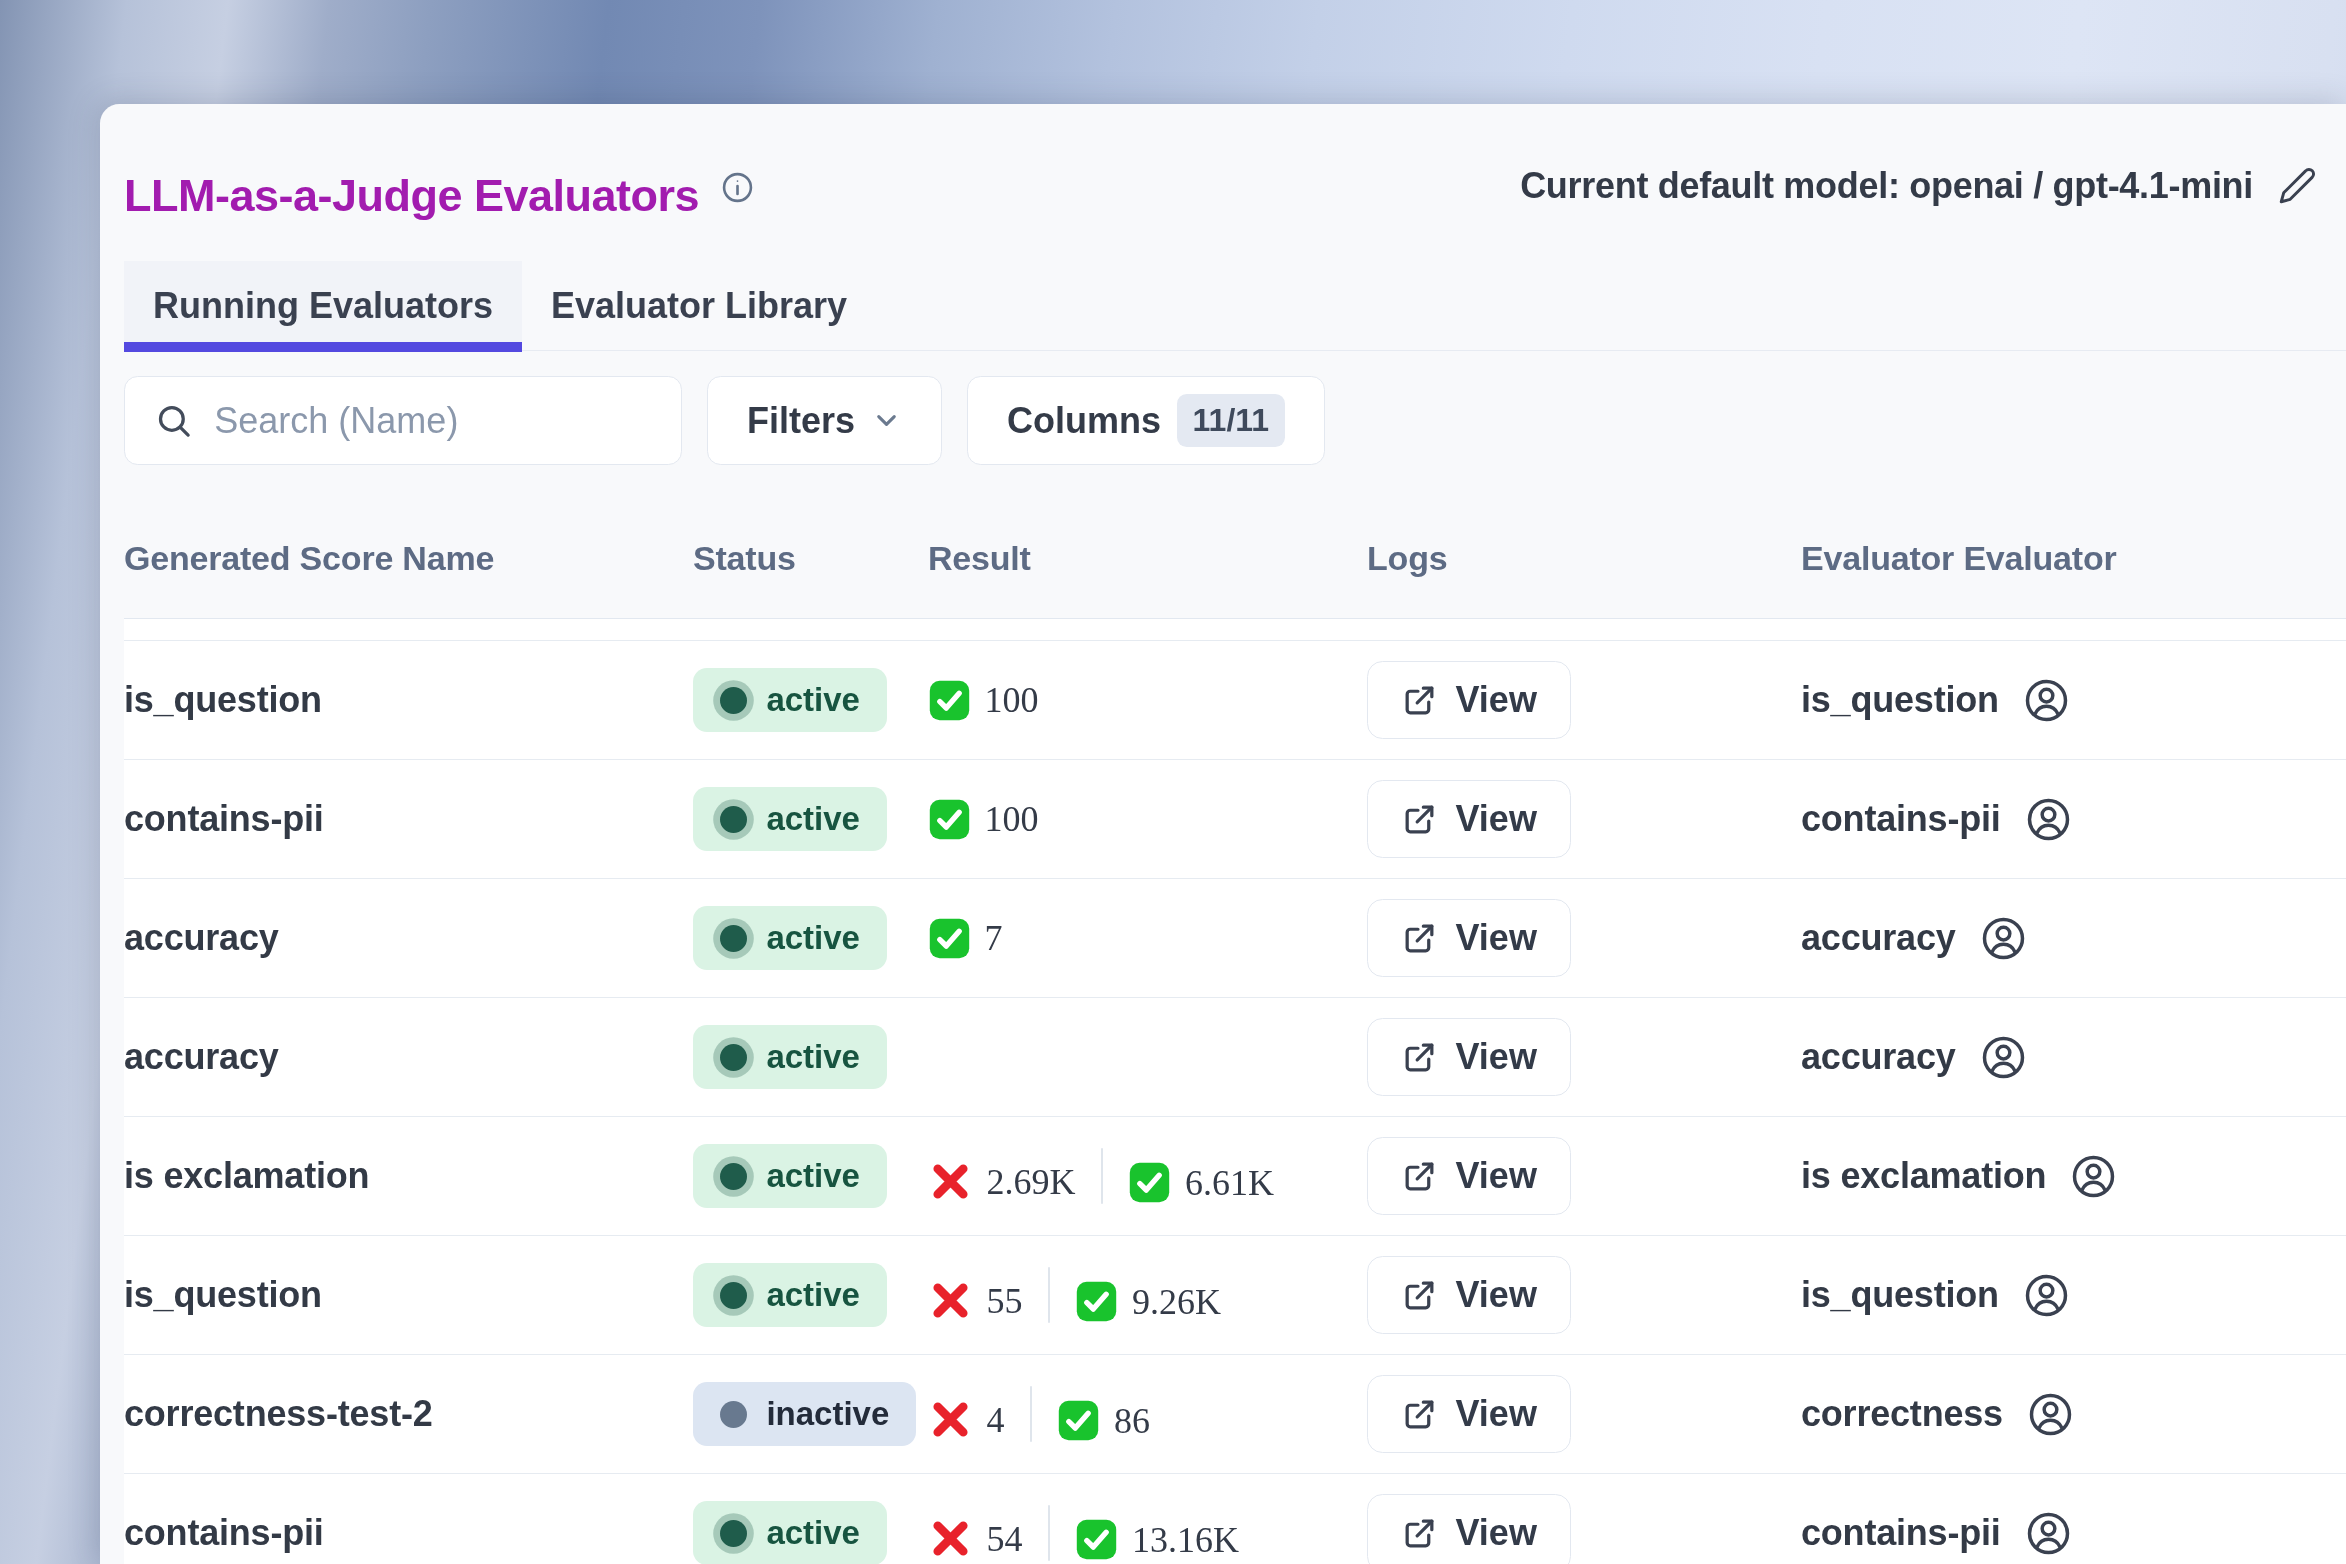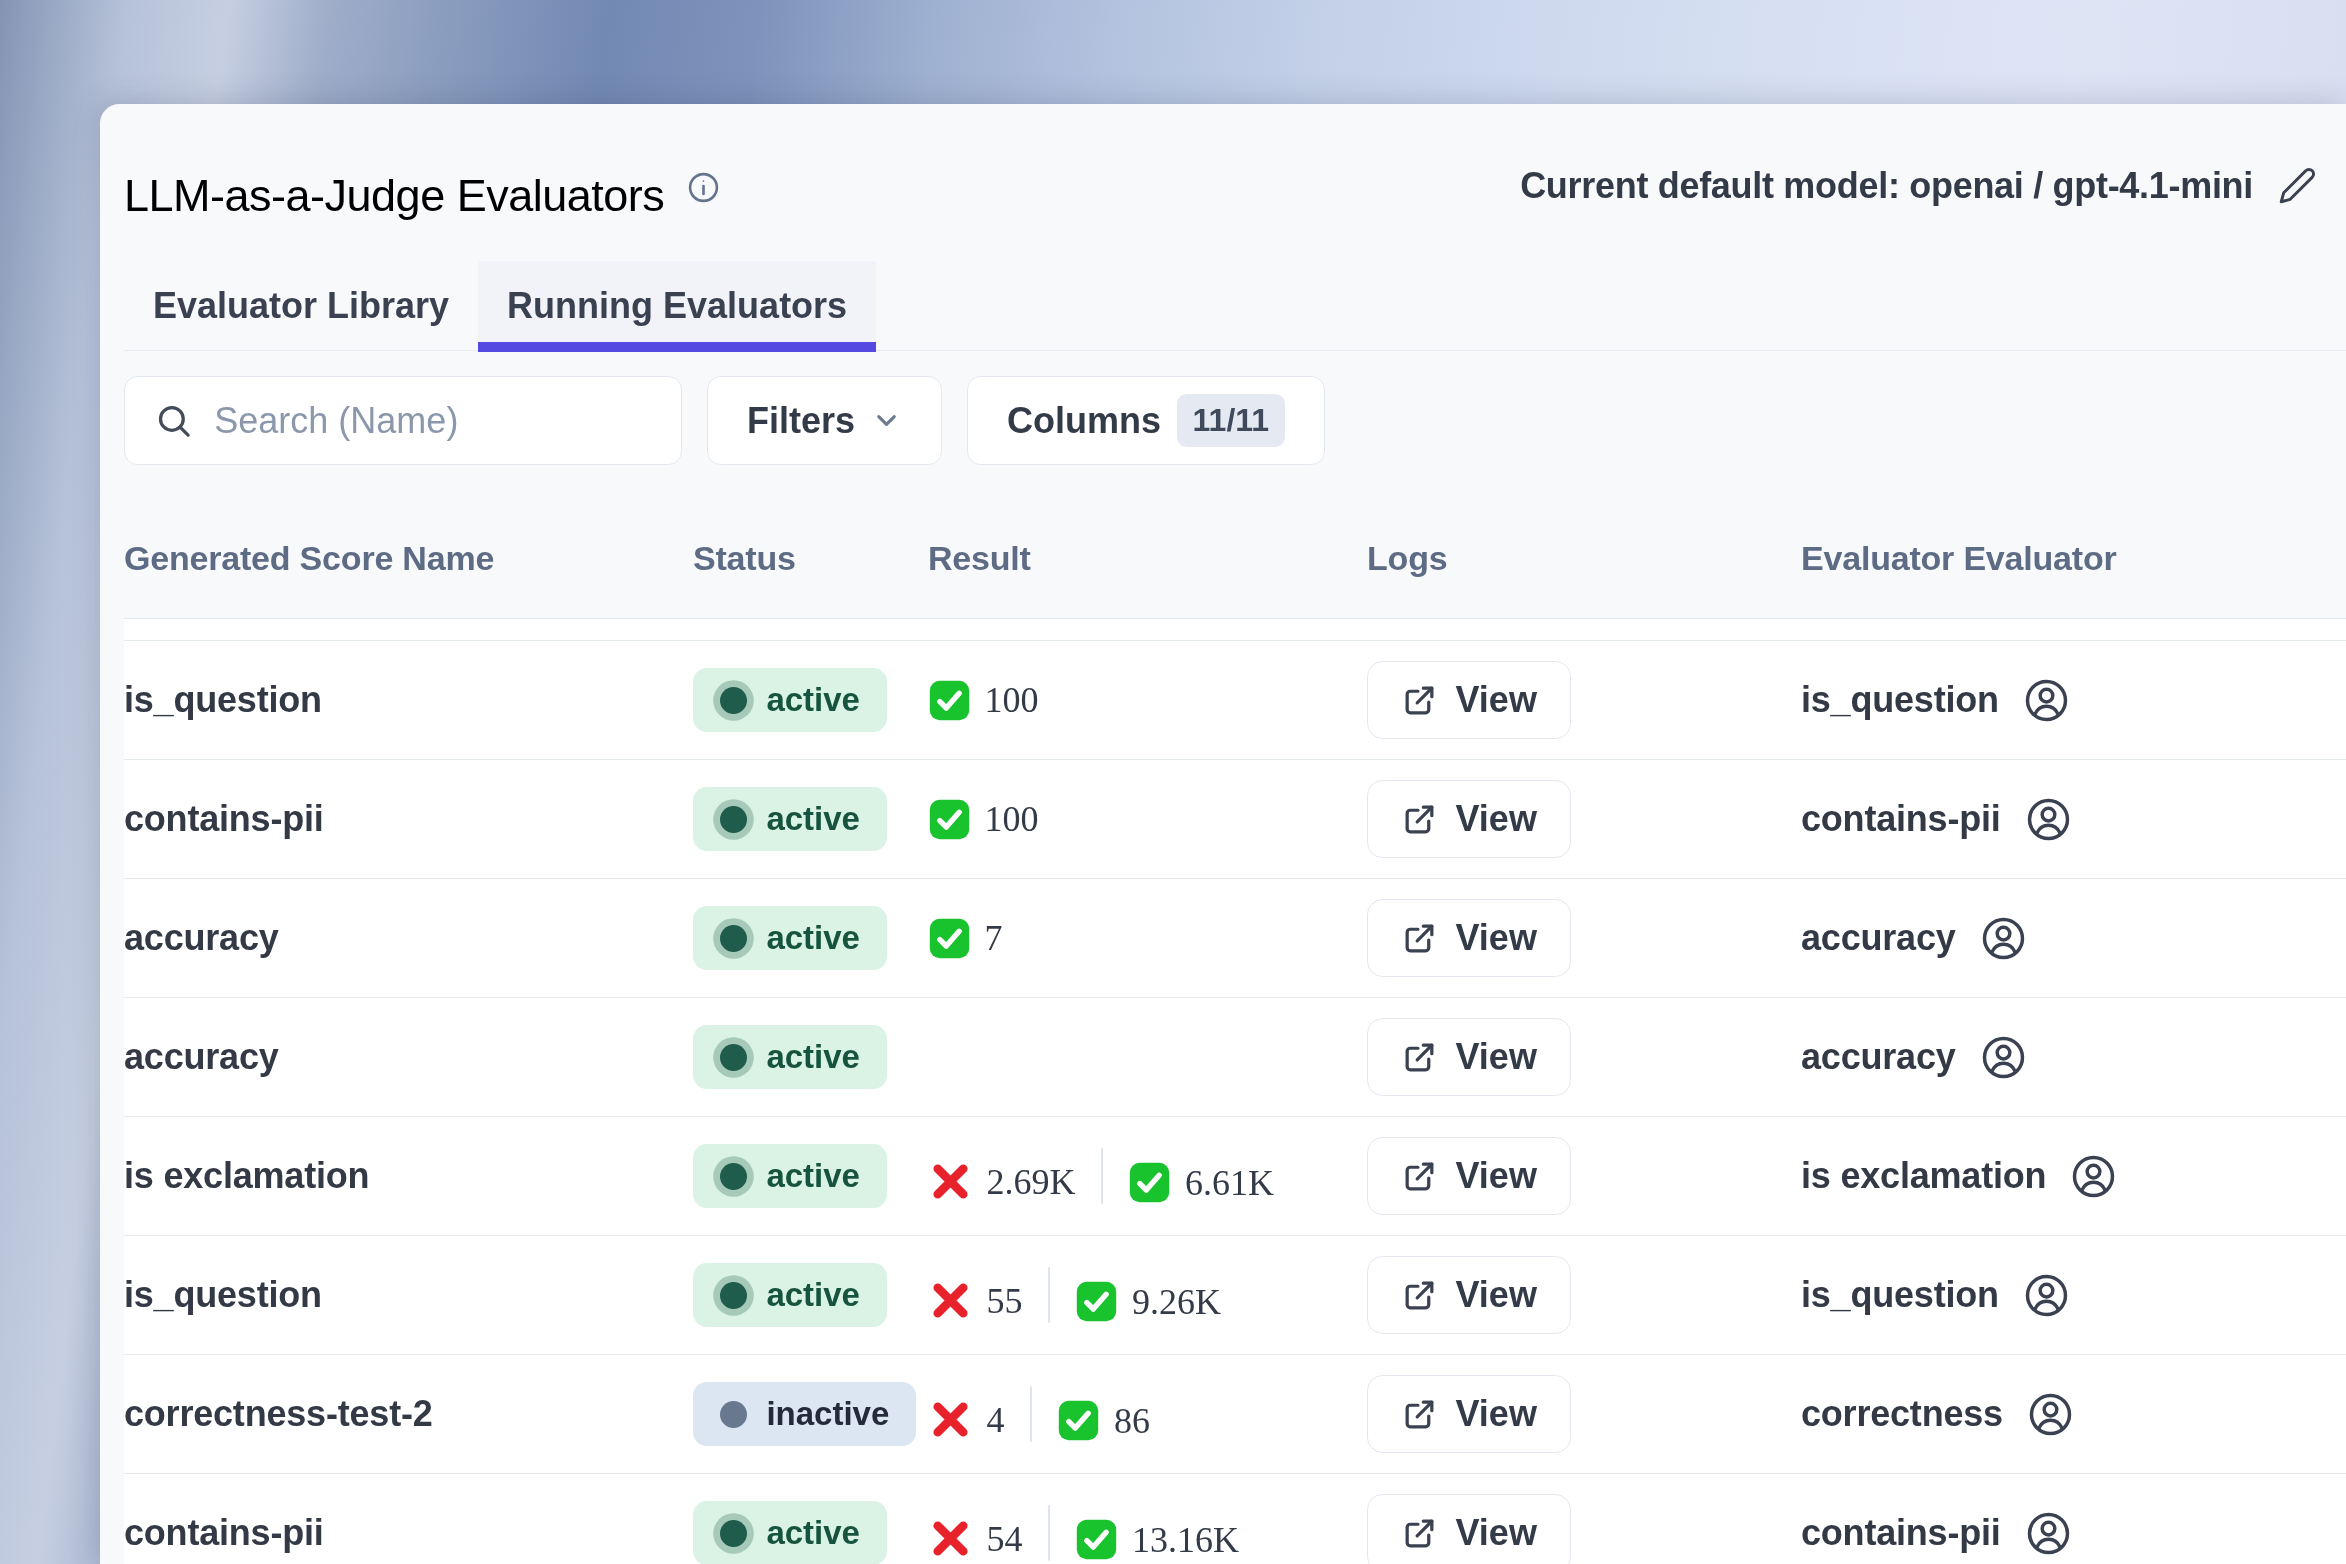--- a/index.html
+++ b/index.html
@@ -21,21 +21,21 @@
     overflow:hidden;
   }
   .card-inner { padding:0 0 0 24px; height:100%; display:flex; flex-direction:column; }
 
   
   .card-header {
     display:flex; align-items:center; justify-content:space-between;
     padding:47px 29px 0 0; height:116px;
   }
   .title-wrap { display:flex; align-items:center; gap:21.3px; }
-  .page-title { font-size:45px; font-weight:400; color:#000000; letter-spacing:-0.5px;margin-top:20px; }
+  .page-title { font-size:45px; font-weight:700; color:#a21caf; letter-spacing:-0.5px;margin-top:20px; }
   .info-icon { width:35px; height:35px; color:#64748b; margin-top:3.9px; }
   .model-wrap { display:flex; align-items:center; gap:25px; }
   .model-text { font-size:36px; font-weight:700; color:#343b48; letter-spacing:-0.3px; }
   .pencil-icon { width:39px; height:39px; color:#3a4150; }
 
   
   .tabs-row { display:flex; margin-top:41px; border-bottom:1.9px solid #e7ebf2; }
   .tab {
     font-size:36px; font-weight:600; color:#3a4150;
     padding:0 29px; height:89px; display:flex; align-items:center;
@@ -131,22 +131,22 @@
         </div>
         <div class="model-wrap">
           <span class="model-text">Current default model: openai / gpt-4.1-mini</span>
           <svg class="pencil-icon" viewBox="0 0 24 24" fill="none" stroke="currentColor" stroke-width="1.8" stroke-linejoin="round" stroke-linecap="round">
             <path d="M17 3a2.83 2.83 0 1 1 4 4L7.5 20.5 2 22l1.5-5.5L17 3z"></path>
           </svg>
         </div>
       </div>
 
       <div class="tabs-row">
+        <div class="tab active">Running Evaluators</div>
         <div class="tab">Evaluator Library</div>
-        <div class="tab active">Running Evaluators</div>
       </div>
 
       <div class="toolbar">
         <div class="search-box">
           <svg viewBox="0 0 24 24" fill="none" stroke="currentColor" stroke-width="2" stroke-linecap="round">
             <circle cx="11" cy="11" r="7"></circle>
             <line x1="16.2" y1="16.2" x2="21" y2="21"></line>
           </svg>
           <input class="search-input" type="text" placeholder="Search (Name)" style="">
         </div>

